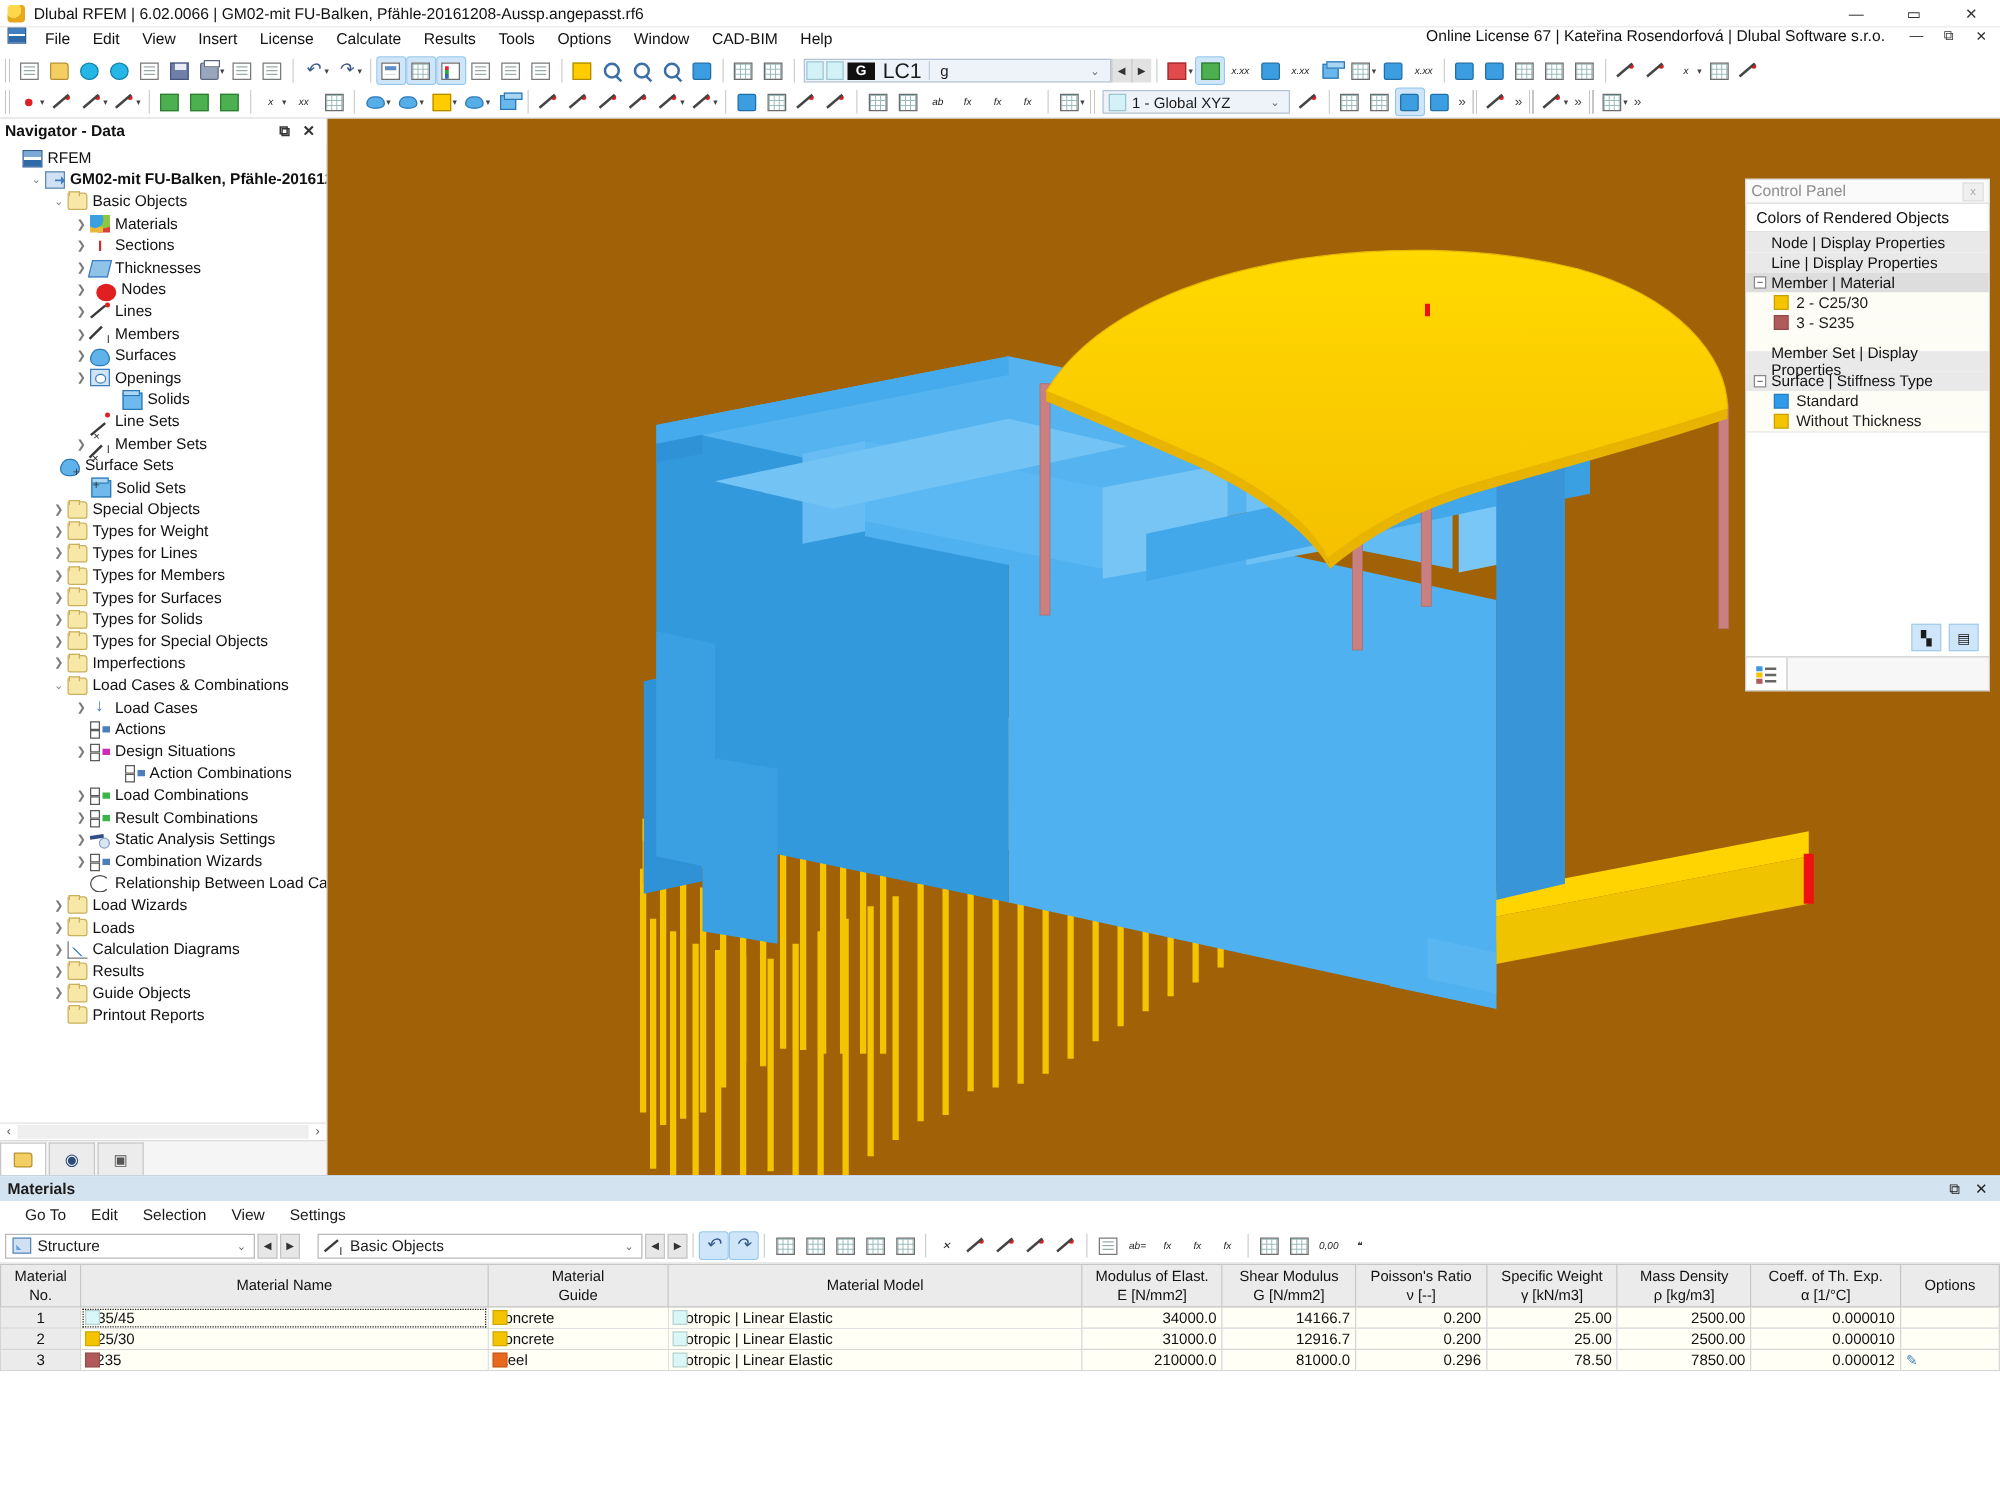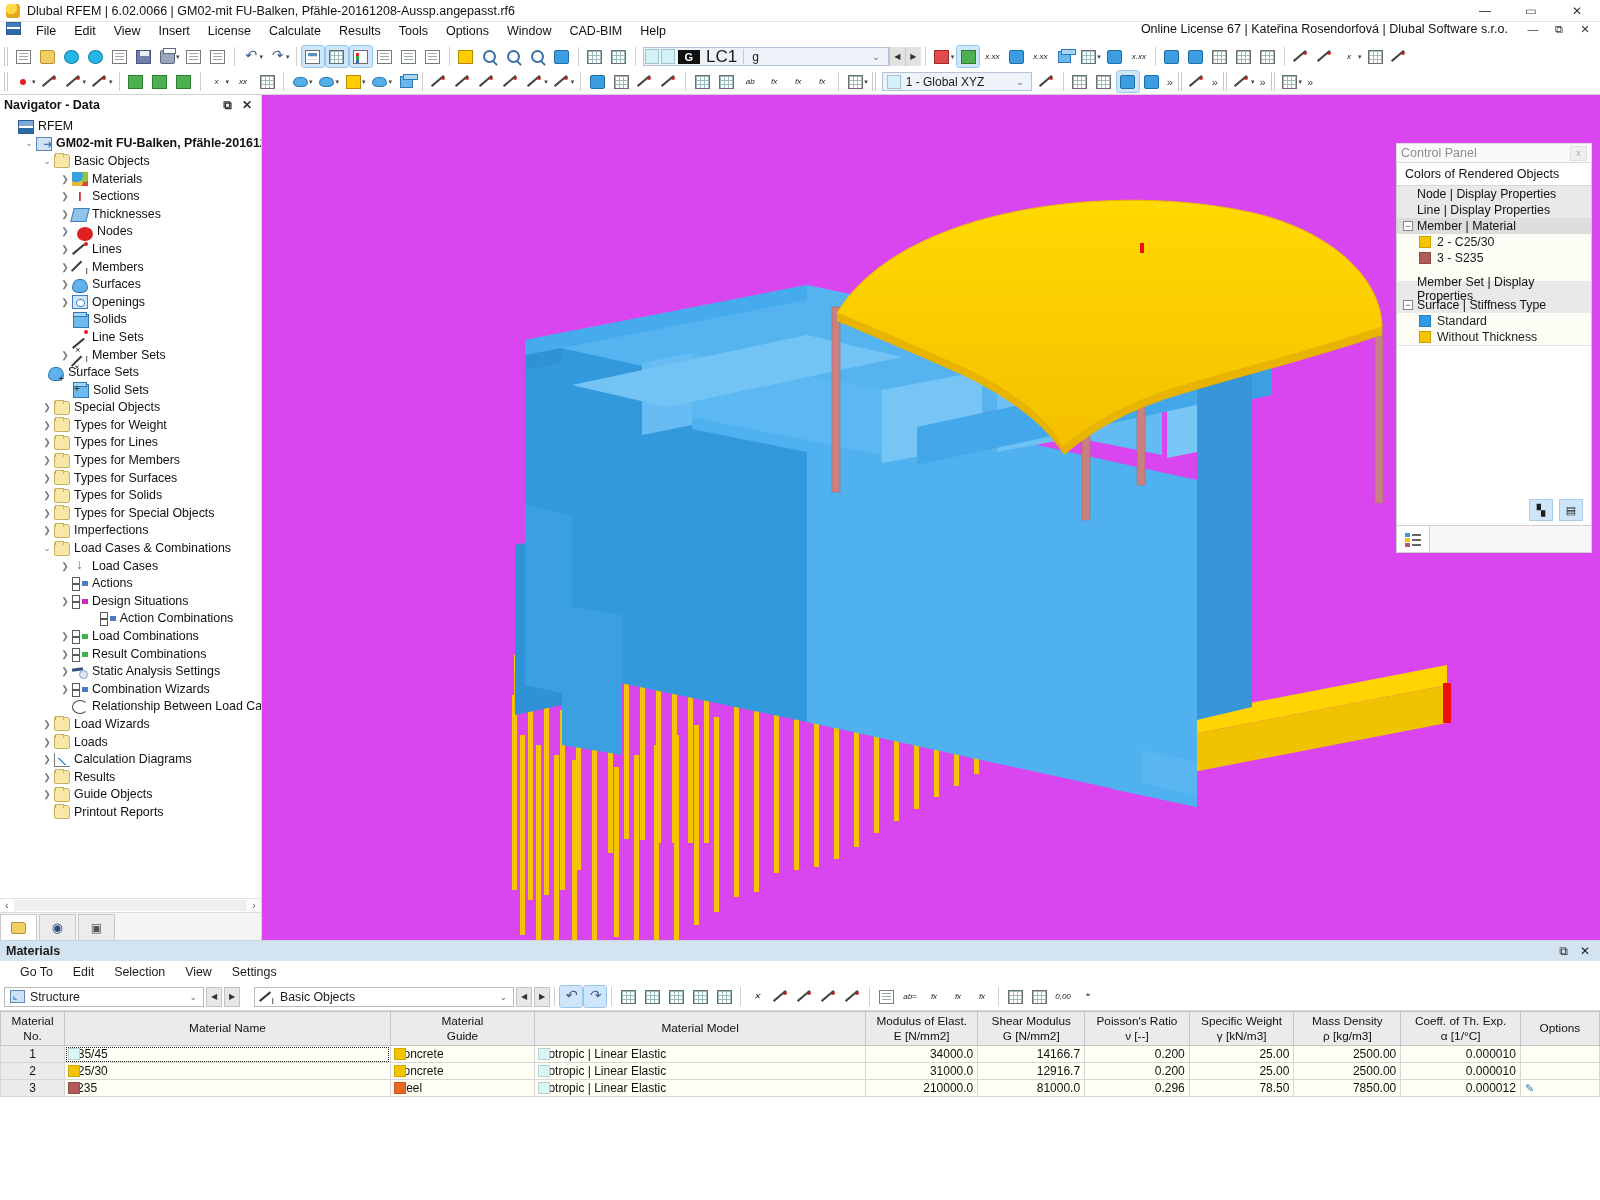--- a/index.html
+++ b/index.html
@@ -183,21 +183,21 @@
   .nav-sb { height:14px;display:flex;align-items:center;background:#fff;border-top:1px solid #e2e2e2; }
   .nav-sb .ar { width:14px;text-align:center;font-size:10px;color:#555; }
   .nav-sb .track { flex:1;height:11px;background:#efefef; }
   .nav-sb .thumb { width:72%;height:11px;background:#cdcdcd; }
   .nav-tabs { height:28px;display:flex;align-items:flex-end;background:#f5f5f5;border-top:1px solid #dcdcdc; }
   .nav-tab { width:37px;height:26px;display:flex;align-items:center;justify-content:center;
     border:1px solid #c8c8c8;border-bottom:0;background:#ececec;margin-right:2px; }
   .nav-tab.on { background:#fff; }
 
   
-  .view { flex:1; background:#d946ef; position:relative; overflow:hidden; }
+  .view { flex:1; background:#a16207; position:relative; overflow:hidden; }
 
   
   .cp {
     position:absolute; right:8px; top:48px; width:196px;
   }
   .cp-hd { height:20px;display:flex;align-items:center;background:#fafafa;
     border:1px solid #dcdcdc;padding:0 4px; }
   .cp-hd .t { color:#8d8d8d;font-size:12.5px; }
   .cp-hd .x { margin-left:auto;width:17px;height:15px;background:#efefef;border:1px solid #e0e0e0;
     display:flex;align-items:center;justify-content:center;font-size:9px;color:#aaa; }
@@ -691,21 +691,21 @@
         <div class="tn" style="padding-left: 58px;">
           <span class="exp">❯</span>
           <span class="ti ic-surf"></span>
           <span class="tx">Surfaces</span>
         </div>
         <div class="tn" style="padding-left: 58px;">
           <span class="exp">❯</span>
           <span class="ti ic-open"></span>
           <span class="tx">Openings</span>
         </div>
-        <div class="tn" style="padding-left: 58px;">
+        <div class="tn" style="padding-left: 83px;">
           <span class="exp"></span>
           <span class="ti ic-solid"></span>
           <span class="tx">Solids</span>
         </div>
         <div class="tn" style="padding-left: 58px;">
           <span class="exp"></span>
           <span class="ti ic-line ic-set"></span>
           <span class="tx">Line Sets</span>
         </div>
         <div class="tn" style="padding-left: 58px;">

